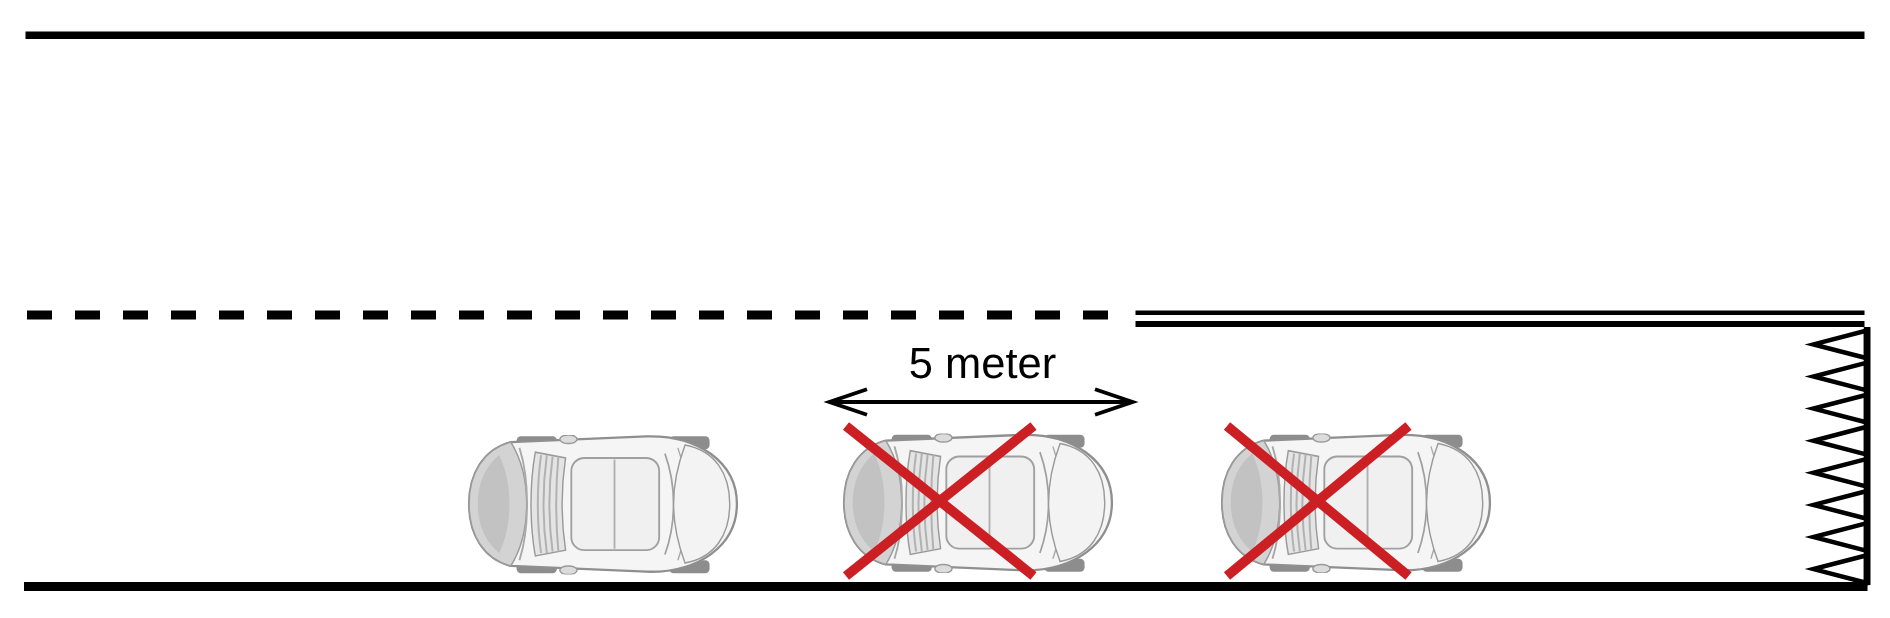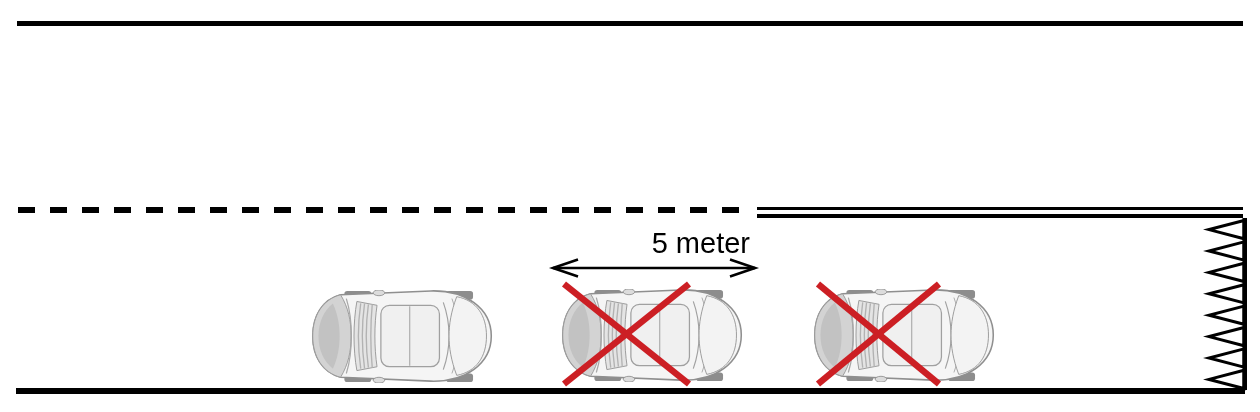--- a/index.html
+++ b/index.html
@@ -39,21 +39,21 @@
   .car-2 { left: 556px; top: 288px; }
   .car-3 { left: 808px; top: 288px; }
 
   
   .cross-2 { left: 558px; top: 279px; }
   .cross-3 { left: 812px; top: 279px; }
 
   
   .measure-label {
     left: 560px; top: 227px; width: 190px;
-    text-align: right;
+    text-align: center;
     font-size: 29px;
     color: #000;
     letter-spacing: 0px;
     white-space: nowrap;
   }
   .measure-arrow { left: 548px; top: 255px; }
 </style>
 </head>
 <body>
 

